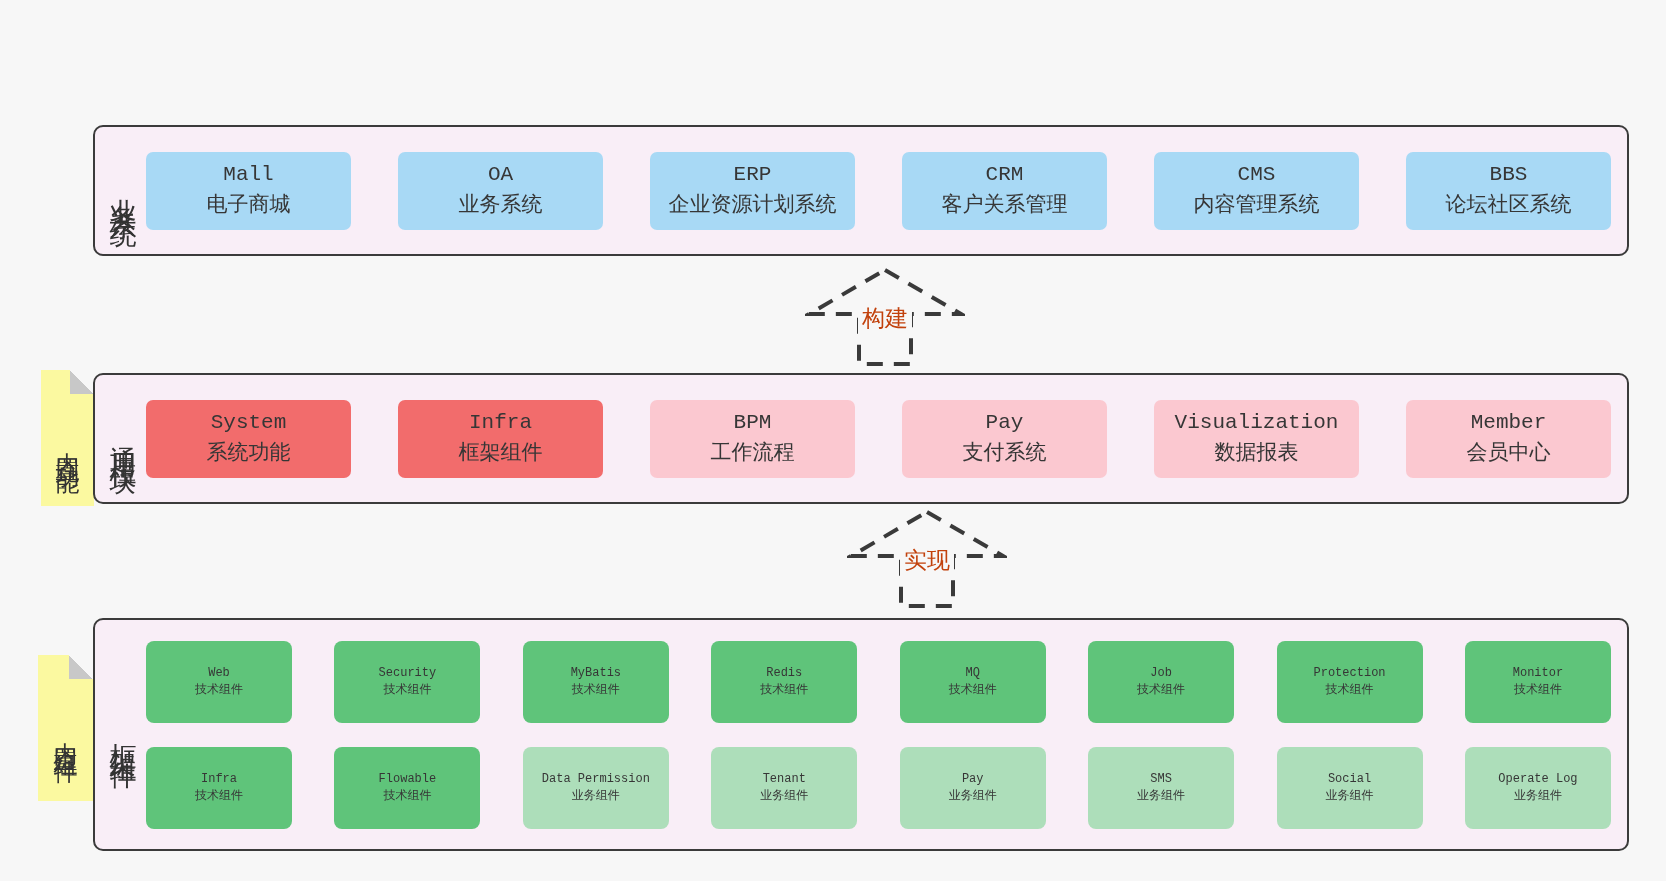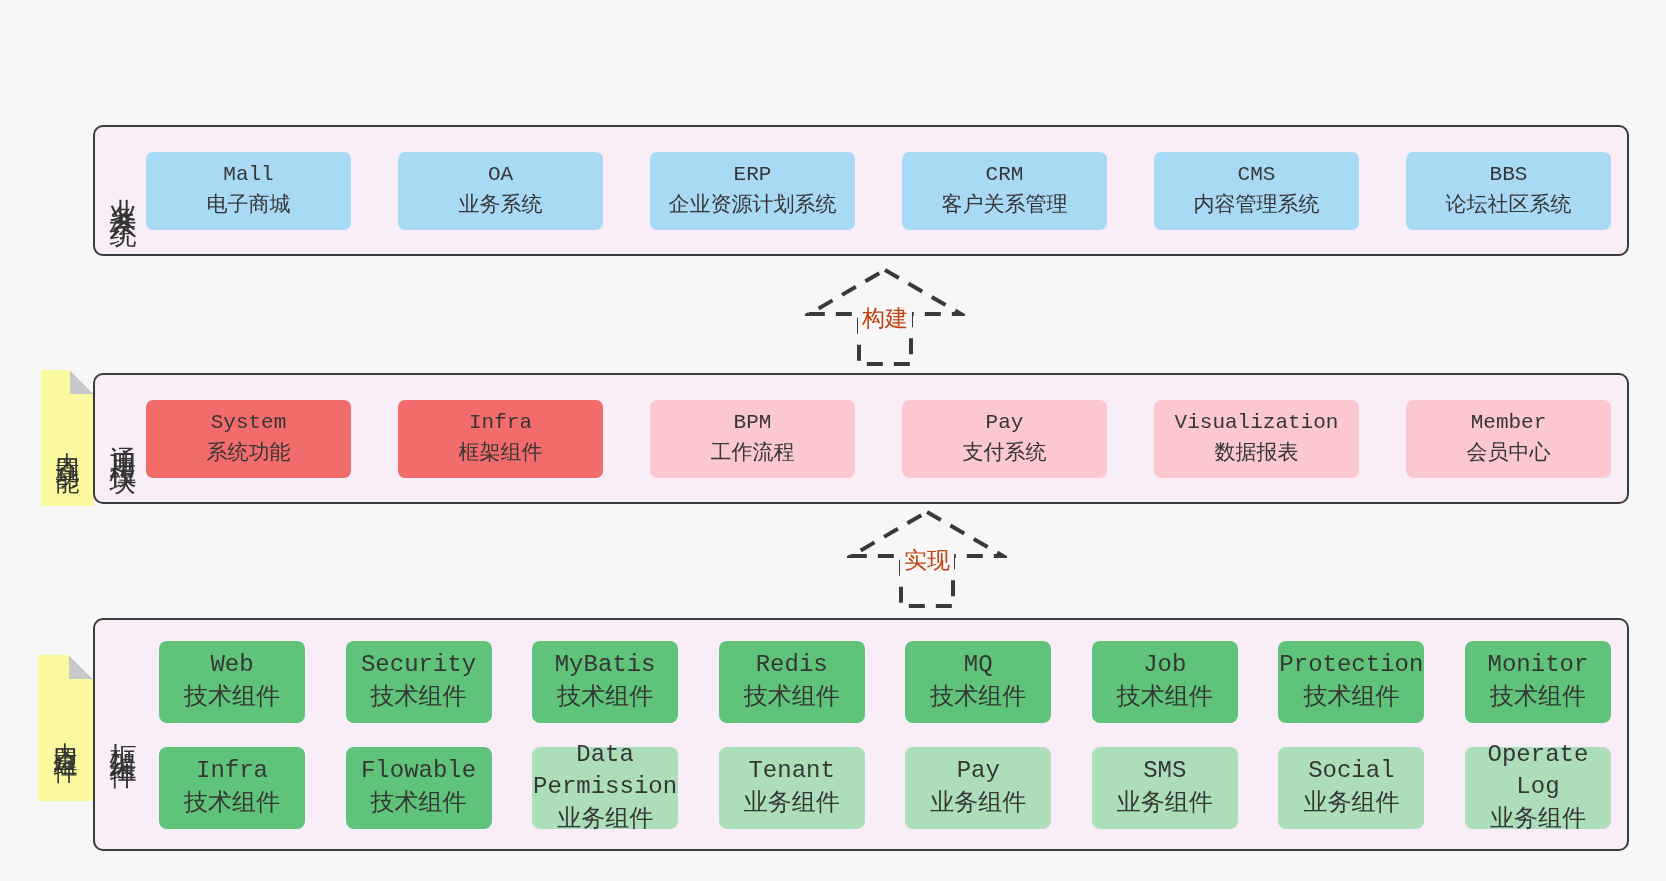--- a/index.html
+++ b/index.html
@@ -58,21 +58,21 @@
     flex-direction:column;
     justify-content:center;
     align-items:center;
     text-align:center;
     border-radius:7px;
     font-size:21px;
     line-height:1.45;
     color:#363636;
   }
   .dbox-wide{width:205px;height:78px;}
-  .dbox-sm{width:146px;height:82px;border-radius:8px;font-size:24px;line-height:1.35;margin-left:13px;}
+  .dbox-sm{width:146px;height:82px;border-radius:8px;font-size:12px;line-height:1.35;}
   .box-blue  {background:#a8d9f5;}
   .box-red   {background:#f26c6c;justify-content:center;}
   .box-pink  {background:#fbc8d0;}
   .box-green {background:#5fc47a;}
   .box-lgreen{background:#addeba;}
   
   .sticky{
     position:absolute;
     background:#fbf9a0;
     display:flex;

